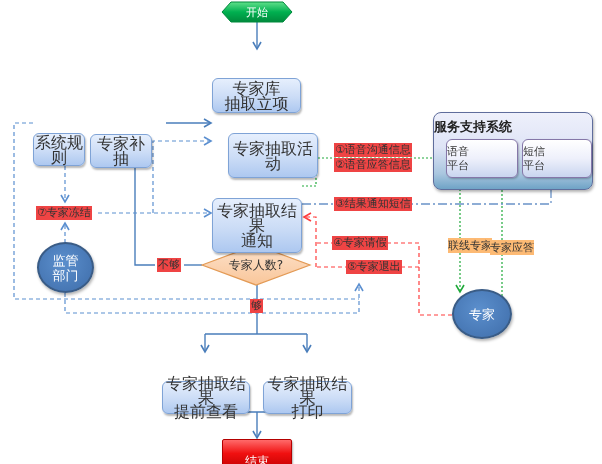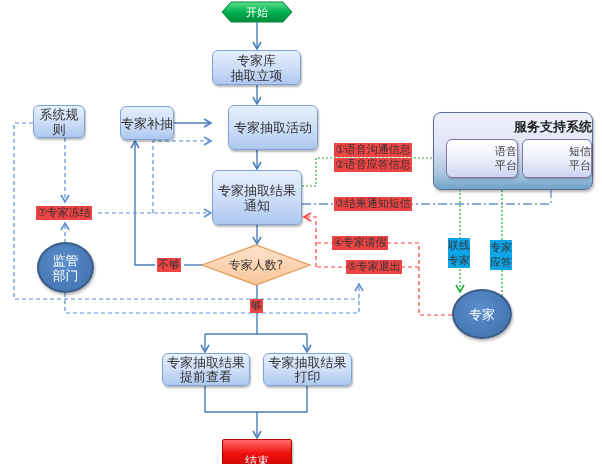--- a/index.html
+++ b/index.html
@@ -3,45 +3,45 @@
 <meta charset="utf-8">
 <style>
   html, body { margin:0; padding:0; background:#ffffff; }
   body { width:602px; height:464px; position:relative; overflow:hidden;
          font-family:"DejaVu Sans","Liberation Sans",sans-serif; color:#222; }
   #wires { position:absolute; left:0; top:0; width:602px; height:464px; }
   .node { position:absolute; box-sizing:border-box; display:flex; flex-direction:column;
           align-items:center; justify-content:center; text-align:center; line-height:15px; }
   .box { background:linear-gradient(#e6effd 0%, #cbdcf6 55%, #adc8f0 100%);
          border:1px solid #7fa3d6; border-radius:6px;
-         box-shadow:1px 2px 2px rgba(0,0,0,0.28); font-size:13px; color:#333; }
+         box-shadow:1px 2px 2px rgba(0,0,0,0.28); font-size:16px; color:#333;margin-top:28px; }
   .ellipse { border-radius:50%; background:radial-gradient(ellipse at 45% 40%, #5b8fcd 0%, #4777b4 70%, #3f6ca6 100%);
              border:2px solid #3a5c86; color:#fff; font-weight:normal; font-size:13px;
              box-shadow:1px 2px 3px rgba(0,0,0,0.3); }
   .lbl { position:absolute; font-size:11px; color:#333; background:#ef4444; white-space:nowrap;
          line-height:14px; padding:0 1px;text-align:center; }
-  .lbl2 { position:absolute; font-size:11px; color:#333; background:#0ea5e9; text-align:center;
-          line-height:15px; display:flex; flex-direction:column; align-items:center; }
+  .lbl2 { position:absolute; font-size:11px; color:#333; background:#fdba74; text-align:center;
+          line-height:15px; display:flex; flex-direction:row; align-items:center; }
   .start-text { position:absolute; left:222px; top:2px; width:70px; height:20px; display:flex;
                 align-items:center; justify-content:center; color:#fff; font-size:11px; }
   .end-pill { position:absolute; left:222px; top:439px; width:70px; height:32px; border-radius:2px;
               background:linear-gradient(#ff6a6a 0%, #f01010 45%, #c00000 100%);
               border:1px solid #b40000; box-sizing:border-box; display:flex; align-items:flex-end;
               justify-content:center; color:#fff; font-size:12px; box-shadow:1px 2px 2px rgba(0,0,0,0.3); }
   .diamond-text { position:absolute; left:202px; top:245px; width:108px; height:40px; display:flex;
                   align-items:center; justify-content:center; font-size:12px; color:#333; }
   .service { position:absolute; left:433px; top:112px; width:160px; height:78px; box-sizing:border-box;
              border:1px solid #5f6d9c; border-radius:8px;
              background:linear-gradient(#eef0fb 0%, #dfe4f6 45%, #a9c6df 80%, #6fa3c6 100%);
              box-shadow:1px 2px 3px rgba(0,0,0,0.3); }
-  .service-title { position:absolute; left:0; top:5px; width:100%; text-align:right; font-weight:bold;
+  .service-title { position:absolute; left:0; top:5px; width:100%; text-align:left; font-weight:bold;
                    font-size:13px; color:#222; }
   .sub { position:absolute; top:26px; height:39px; box-sizing:border-box; border:1px solid #8577a8;
          border-radius:6px; background:linear-gradient(#ffffff 0%, #eef0fb 50%, #c9d5ef 100%);
-         display:flex; flex-direction:column; align-items:flex-end; justify-content:center;
+         display:flex; flex-direction:column; align-items:flex-start; justify-content:center;
          font-size:11px; color:#333; line-height:14px; box-shadow:1px 1px 2px rgba(0,0,0,0.25); }
 </style>
 </head>
 <body>
 
 <svg id="wires" viewBox="0 0 602 464">
   <defs>
     <linearGradient id="gStart" x1="0" y1="0" x2="0" y2="1">
       <stop offset="0" stop-color="#5fe08a"></stop>
       <stop offset="0.5" stop-color="#00b050"></stop>
@@ -115,21 +115,21 @@
 
 <div class="node box" style="left:212px;top:50px;width:89px;height:35px;">
   <span>专家库</span>
   <span>抽取立项</span>
 </div>
 
 <div class="node box" style="left:33px;top:105px;width:52px;height:33px;">
   <span>系统规则</span>
 </div>
 
-<div class="node box" style="left:120px;top:106px;width:54px;height:34px;">
+<div class="node box" style="left:90px;top:106px;width:62px;height:34px;">
   <span>专家补抽</span>
 </div>
 
 <div class="node box" style="left:228px;top:105px;width:90px;height:45px;">
   <span>专家抽取活动</span>
 </div>
 
 <div class="node box" style="left:212px;top:170px;width:90px;height:55px;">
   <span>专家抽取结果</span>
   <span>通知</span>

